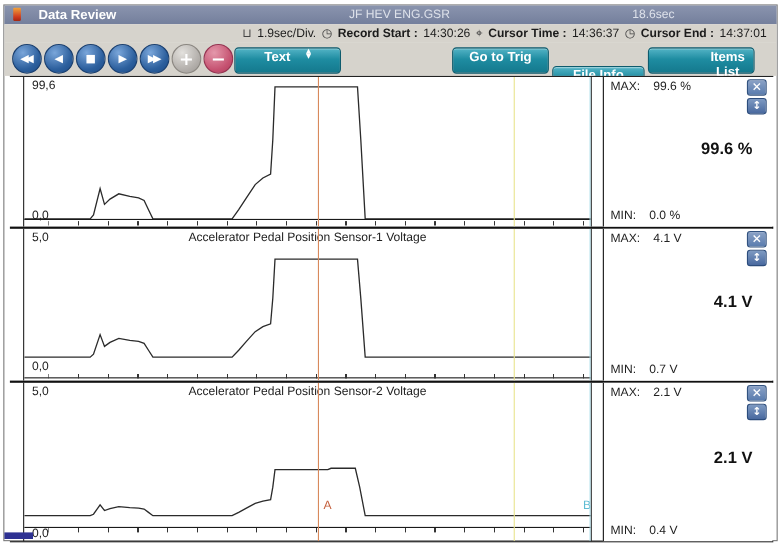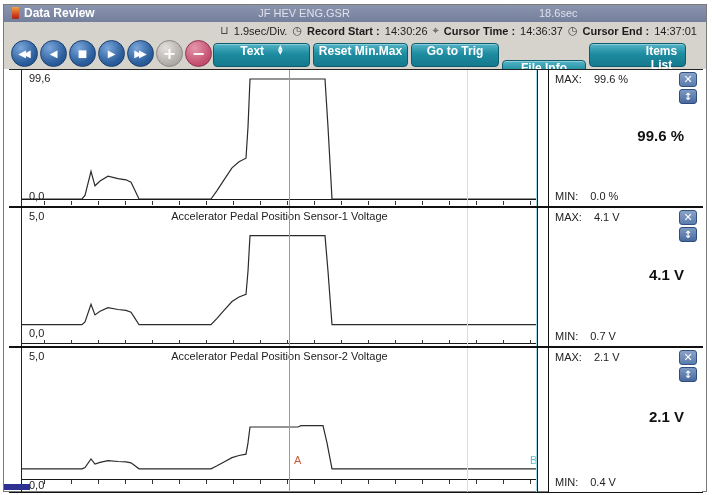--- a/index.html
+++ b/index.html
@@ -2,23 +2,23 @@
 <html><head>
 <meta charset="utf-8">
 <style>
   * { margin:0; padding:0; box-sizing:border-box; }
   html,body { width:712px; height:495px; background:#ffffff; font-family:"Liberation Sans", sans-serif; overflow:hidden; }
   .window { position:absolute; left:3px; top:4px; width:704px; height:488px; background:#ffffff; border:1px solid #7a7a7a; }
 
   
   .titlebar { position:absolute; left:0; top:0; width:100%; height:17px; background:linear-gradient(#8a94ae,#747f9c); }
   .app-icon { position:absolute; left:8px; top:2px; width:7px; height:12px; background:linear-gradient(#f0a43c,#cf3a1e 70%,#a52812); border-radius:1px; }
-  .app-title { position:absolute; left:20px; top:1px; font-size:12px; font-weight:bold; color:#ffffff; }
-  .file-name { position:absolute; left:195px; top:2px; width:210px; text-align:center; font-size:11px; color:#dde1ea; }
-  .elapsed   { position:absolute; left:535px; top:2px; width:110px; text-align:left; font-size:11px; color:#dde1ea; }
+  .app-title { position:absolute; left:31px; top:1px; font-size:12px; font-weight:bold; color:#ffffff; }
+  .file-name { position:absolute; left:195px; top:2px; width:210px; text-align:right; font-size:11px; color:#dde1ea; }
+  .elapsed   { position:absolute; left:535px; top:2px; width:110px; text-align:center; font-size:11px; color:#dde1ea; }
 
   
   .infobar { position:absolute; left:0; top:17px; width:100%; height:17px; background:#d6d3cc; display:flex; align-items:center; justify-content:flex-end; gap:5px; padding-right:9px; font-size:11px; color:#1c1c1c; white-space:nowrap; }
   .infobar .ic { font-size:11px; color:#444; font-family:"DejaVu Sans", sans-serif; }
   .infobar b { font-weight:bold; }
 
   
   .toolbar { position:absolute; left:0; top:34px; width:100%; height:30px; background:#d6d3cc; }
   .playbar { position:absolute; left:7px; top:1px; display:flex; gap:2px; }
   .pbtn { width:27px; height:27px; border-radius:50%; border:1px solid #1a3f6f; background:radial-gradient(circle at 35% 28%, #7aa6da, #2c5f9d 62%, #1c4a86); color:#ffffff; display:flex; align-items:center; justify-content:center; font-size:10px; font-family:"DejaVu Sans", sans-serif; cursor:default; }
@@ -110,21 +110,20 @@
           <span>−</span>
         </button>
       </div>
     <button class="tbtn" style="left:209px;width:97px;">
       <span>Text</span>
       <span class="spinner">
           <span>▲</span>
           <span>▼</span>
         </span>
     </button>
-    <button class="tbtn" style="left:309px;width:95px;">Reset Min.Max</button>
     <button class="tbtn" style="left:407px;width:88px;">Go to Trig</button>
     <button class="tbtn" style="left:498px;width:84px;margin-top:17px;">File Info</button>
     <button class="tbtn" style="left:585px;width:97px;padding-left:48px;">Items List</button>
   </div>
 
   <div class="charts">
 
     <div class="chart-row r1">
       <div class="plot">
         <svg class="wave" width="517" height="136" viewBox="0 0 517 136">

